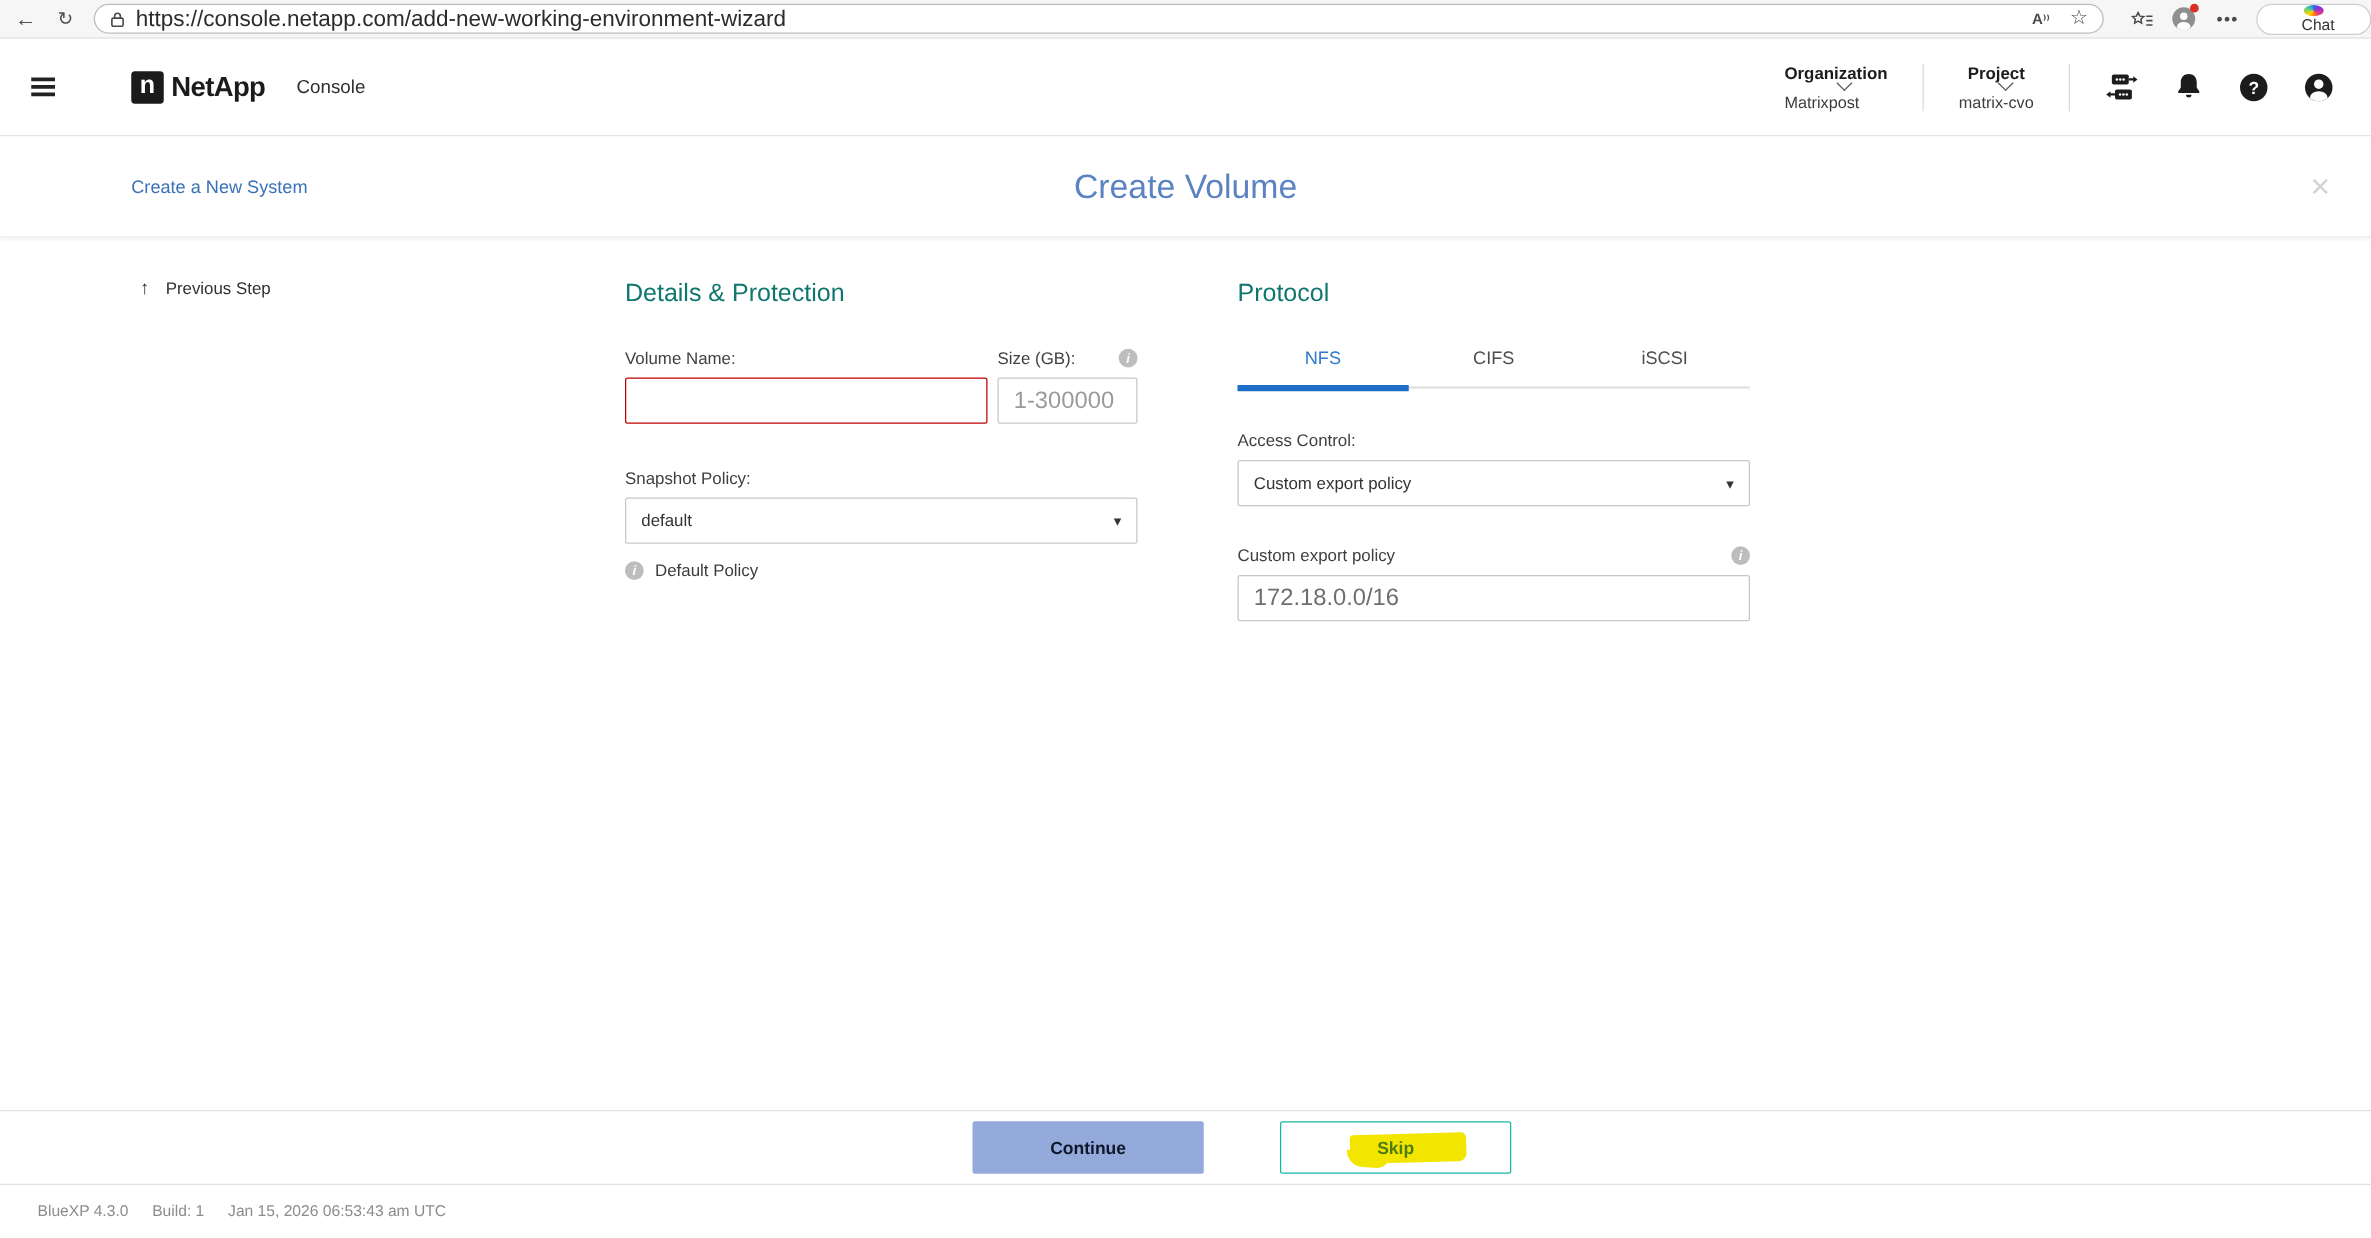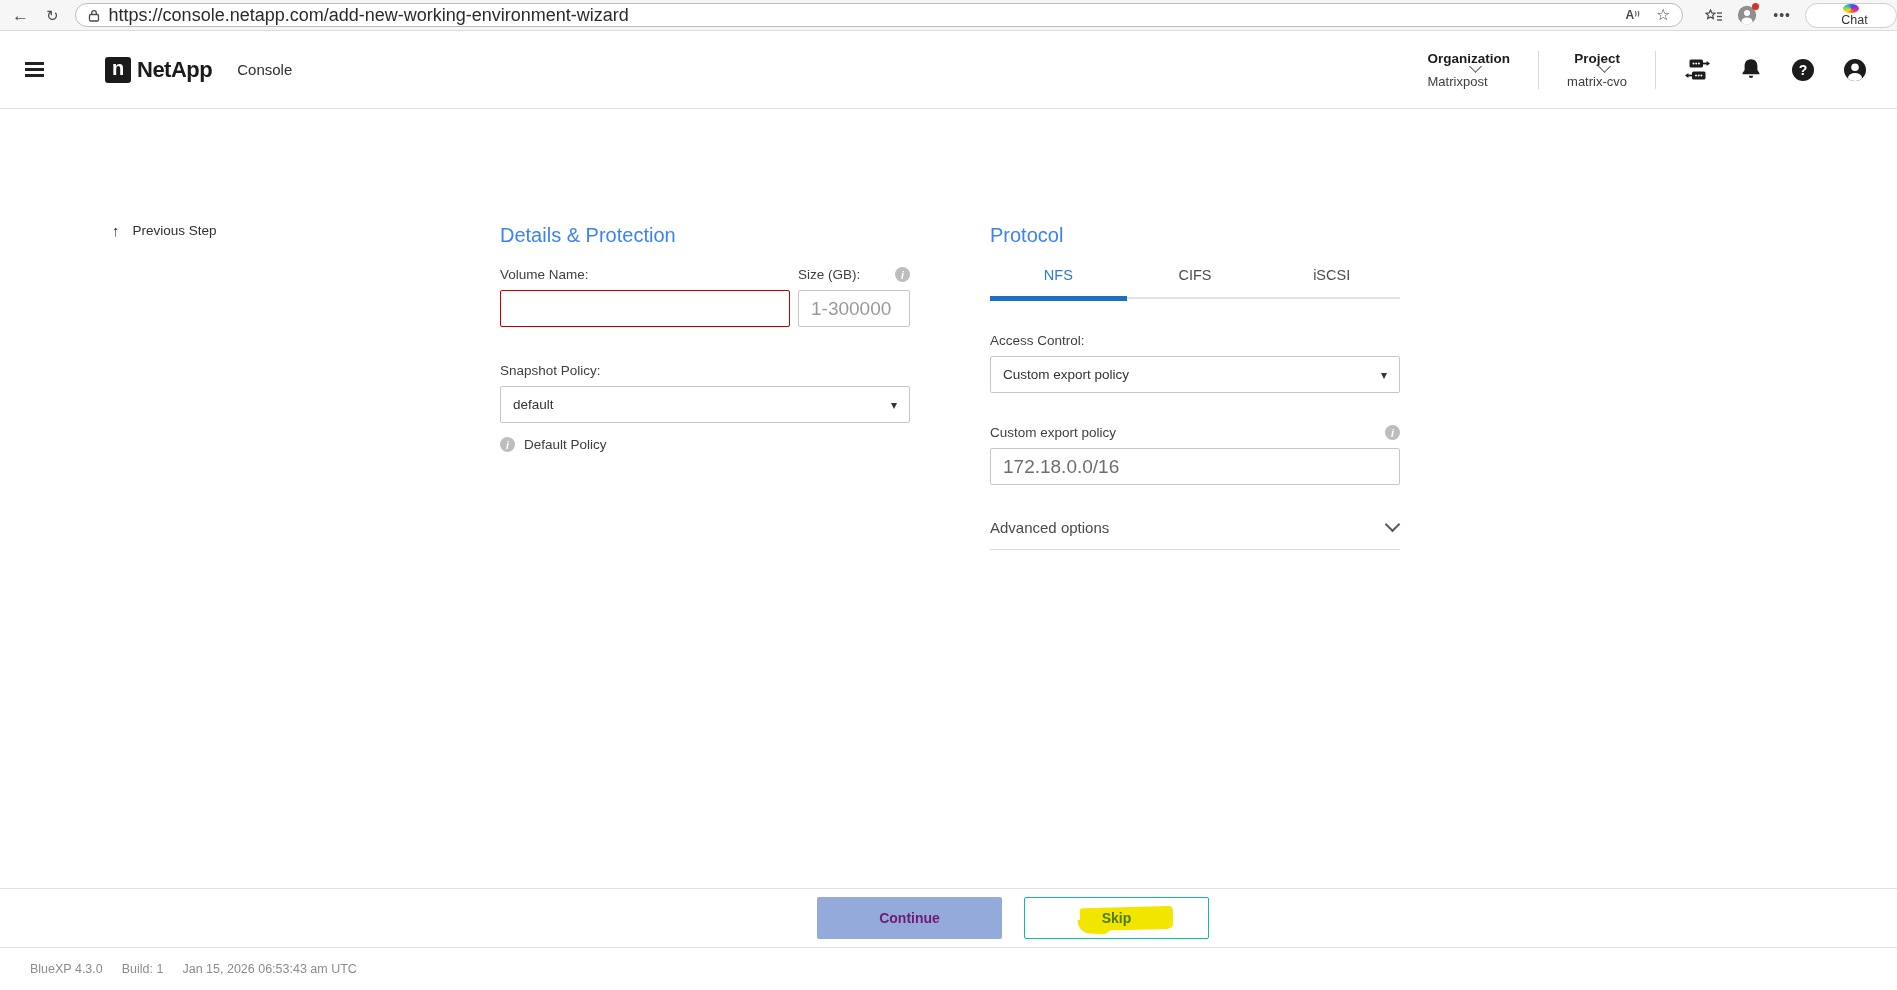--- a/index.html
+++ b/index.html
@@ -65,21 +65,21 @@
 
   
   .prev-step { position:absolute; left:112px; top:222px; display:flex; align-items:center; cursor:pointer; }
   .icon-up { font-size:15px; color:#333; }
   .icon-up::before { content:"\2191"; }
   .prev-label { font-size:13.5px; color:#303030; margin-left:13px; }
 
   .col { position:absolute; top:224px; width:410px; }
   .col-details { left:500px; }
   .col-protocol { left:990px; }
-  .section-h { font-size:20px; font-weight:500; color:#3b82f6; margin-bottom:20px; }
+  .section-h { font-size:20px; font-weight:500; color:#0f766e; margin-bottom:32px; }
 
   .field-label { font-size:13.5px; color:#3f3f3f; margin-bottom:8px; }
   .txt-input { width:100%; height:37px; border:1px solid #c7c7c7; border-radius:2px; font-size:19px;
     color:#333; padding:0 12px; outline:none; font-family:inherit; }
   .txt-input::placeholder { color:#9a9a9a; }
   .input-error { border:1.6px solid #c00000; }
   .gray-value { color:#6e6e6e; }
 
   .name-size-row { display:flex; justify-content:space-between; }
   .vol-field { width:290px; }
@@ -112,21 +112,21 @@
   .advanced-row { margin-top:34px; display:flex; align-items:center; justify-content:space-between;
     border-bottom:1px solid #dcdcdc; padding-bottom:13px; cursor:pointer; }
   .advanced-label { font-size:15px; color:#4a4a4a; }
   .chev-lg { width:11px; height:11px; border-right:2px solid #5a5a5a; border-bottom:2px solid #5a5a5a;
     transform:rotate(45deg); margin-top:-6px; margin-right:2px; }
 
   
   .actions-divider { position:absolute; left:0; right:0; top:888px; border-top:1px solid #e2e2e2; }
   .btn { position:absolute; top:897px; width:185px; height:42px; border-radius:2px; font-size:14px;
     font-weight:bold; font-family:inherit; cursor:pointer; }
-  .continue-btn { left:778px; background:#93aadb; border:none; color:#701a75;margin-left:39px; }
+  .continue-btn { left:778px; background:#93aadb; border:none; color:#0f172a; }
   .skip-btn { left:1024px; background:#fff; border:1px solid #14b8a6; color:#4d7c0f; }
   .skip-label { position:relative; z-index:1; }
   .marker { position:absolute; left:55px; top:9px; width:93px; height:23px; background:#f2e600;
     mix-blend-mode:multiply; transform:rotate(-1.5deg); border-radius:3px 4px 6px 10px; }
   .marker::after { content:""; position:absolute; left:-3px; top:13px; width:34px; height:13px;
     background:#f2e600; transform:rotate(5deg); border-radius:0 0 10px 14px; }
 
   .footer-bar { position:absolute; left:0; right:0; top:947px; height:43px; border-top:1px solid #e0e0e0;
     background:#fff; display:flex; align-items:center; }
   .footer-text { margin-left:30px; font-size:12.5px; color:#8c8c8c; display:flex; }
@@ -243,20 +243,25 @@
               </clipPath>
             </defs>
           <circle cx="12" cy="12" r="11" fill="#1c1c1c"></circle>
           <circle cx="12" cy="9.3" r="3.8" fill="#fff"></circle>
           <ellipse cx="12" cy="20" rx="7" ry="5" fill="#fff" clip-path="url(#ac)"></ellipse>
         </svg>
       </span>
     </div>
   </div>
 
+  <div class="wizard-bar">
+    <span class="back-link">Create a New System</span>
+    <div class="wizard-title">Create Volume</div>
+    <span class="icon-close"></span>
+  </div>
 
   <div class="prev-step">
     <span class="icon-up"></span>
     <span class="prev-label">Previous Step</span>
   </div>
 
   <div class="col col-details">
     <div class="section-h">Details &amp; Protection</div>
 
     <div class="name-size-row">
@@ -304,24 +309,20 @@
     </div>
 
     <div class="export-block">
       <div class="label-row">
         <span class="field-label">Custom export policy</span>
         <span class="info-icon"></span>
       </div>
       <input class="txt-input gray-value" type="text" value="172.18.0.0/16" style="">
     </div>
 
-    <div class="advanced-row">
-      <span class="advanced-label">Advanced options</span>
-      <span class="chev-lg"></span>
-    </div>
   </div>
 
   <div class="actions-divider"></div>
   <button class="btn continue-btn">Continue</button>
   <button class="btn skip-btn">
     <span class="marker"></span>
     <span class="skip-label">Skip</span>
   </button>
 
   <div class="footer-bar">

